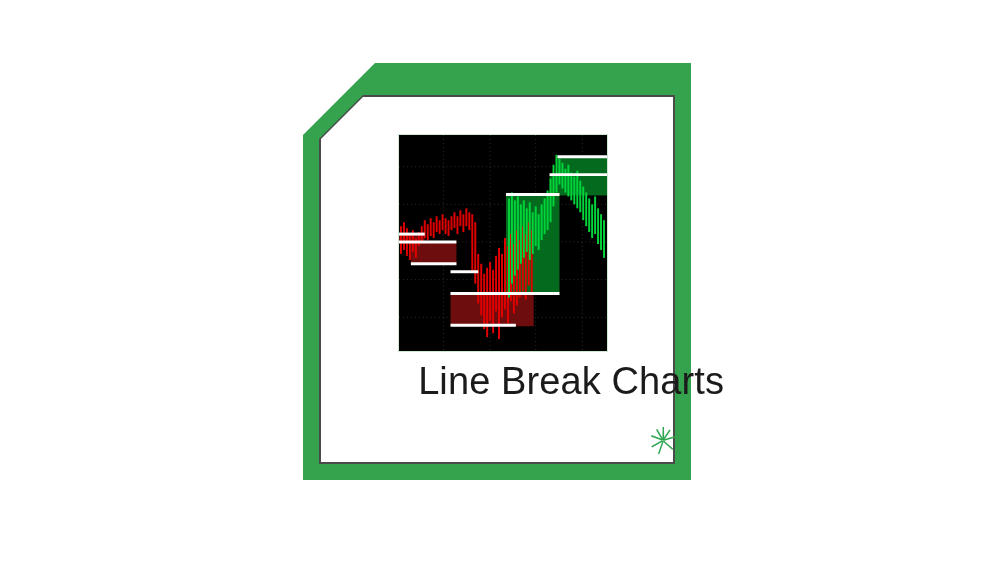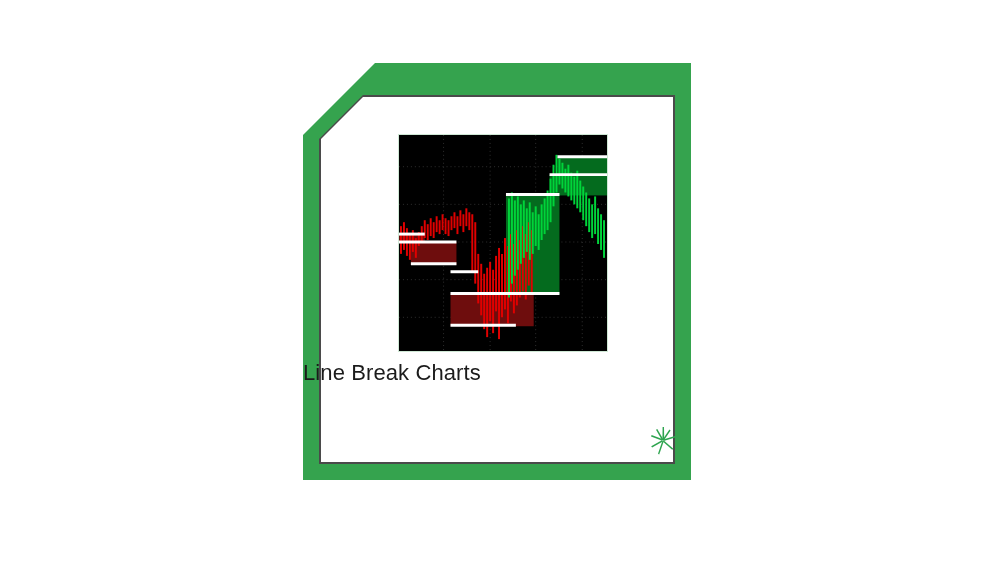--- a/index.html
+++ b/index.html
@@ -51,22 +51,22 @@
     box-sizing:border-box;
     overflow:hidden;
   }
   .chart-svg{display:block;width:100%;height:100%;}
 
   
   .caption{
     position:absolute;
     left:303px;top:360px;
     width:421px;
-    text-align:left;
-    font-size:22px;
+    text-align:right;
+    font-size:38px;
     font-weight:400;
     letter-spacing:.1px;
     color:#1b1b1b;
     font-family:"Liberation Sans", sans-serif;
     white-space:nowrap;
   }
 
   
   .logo{
     position:absolute;

